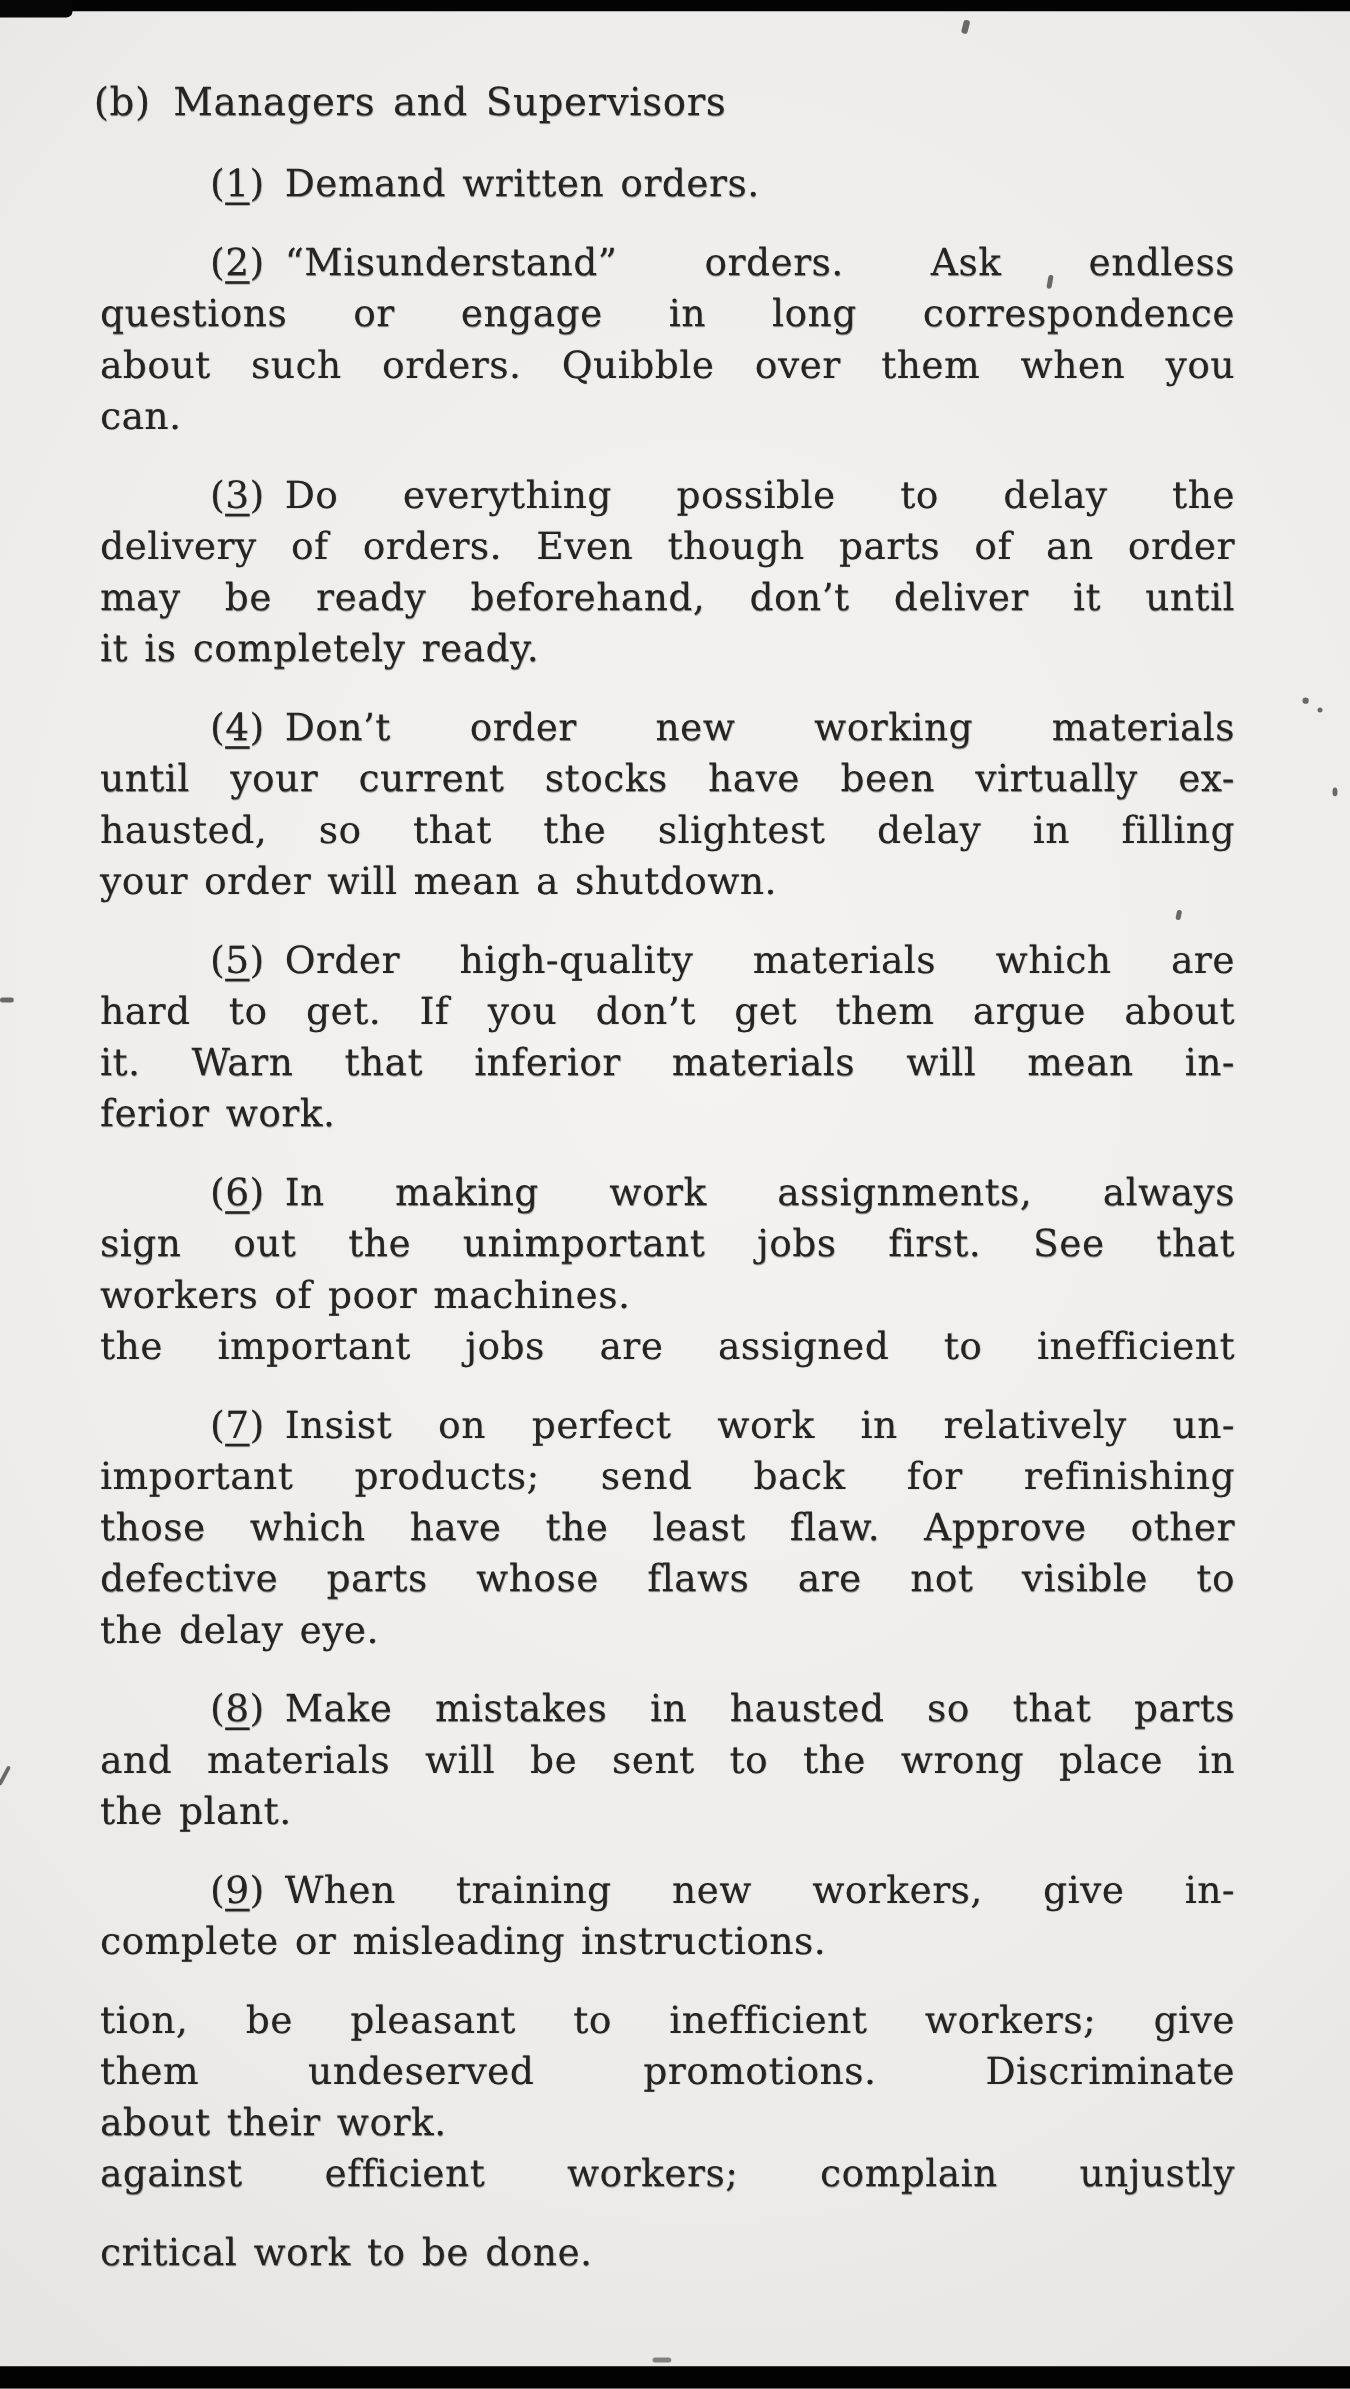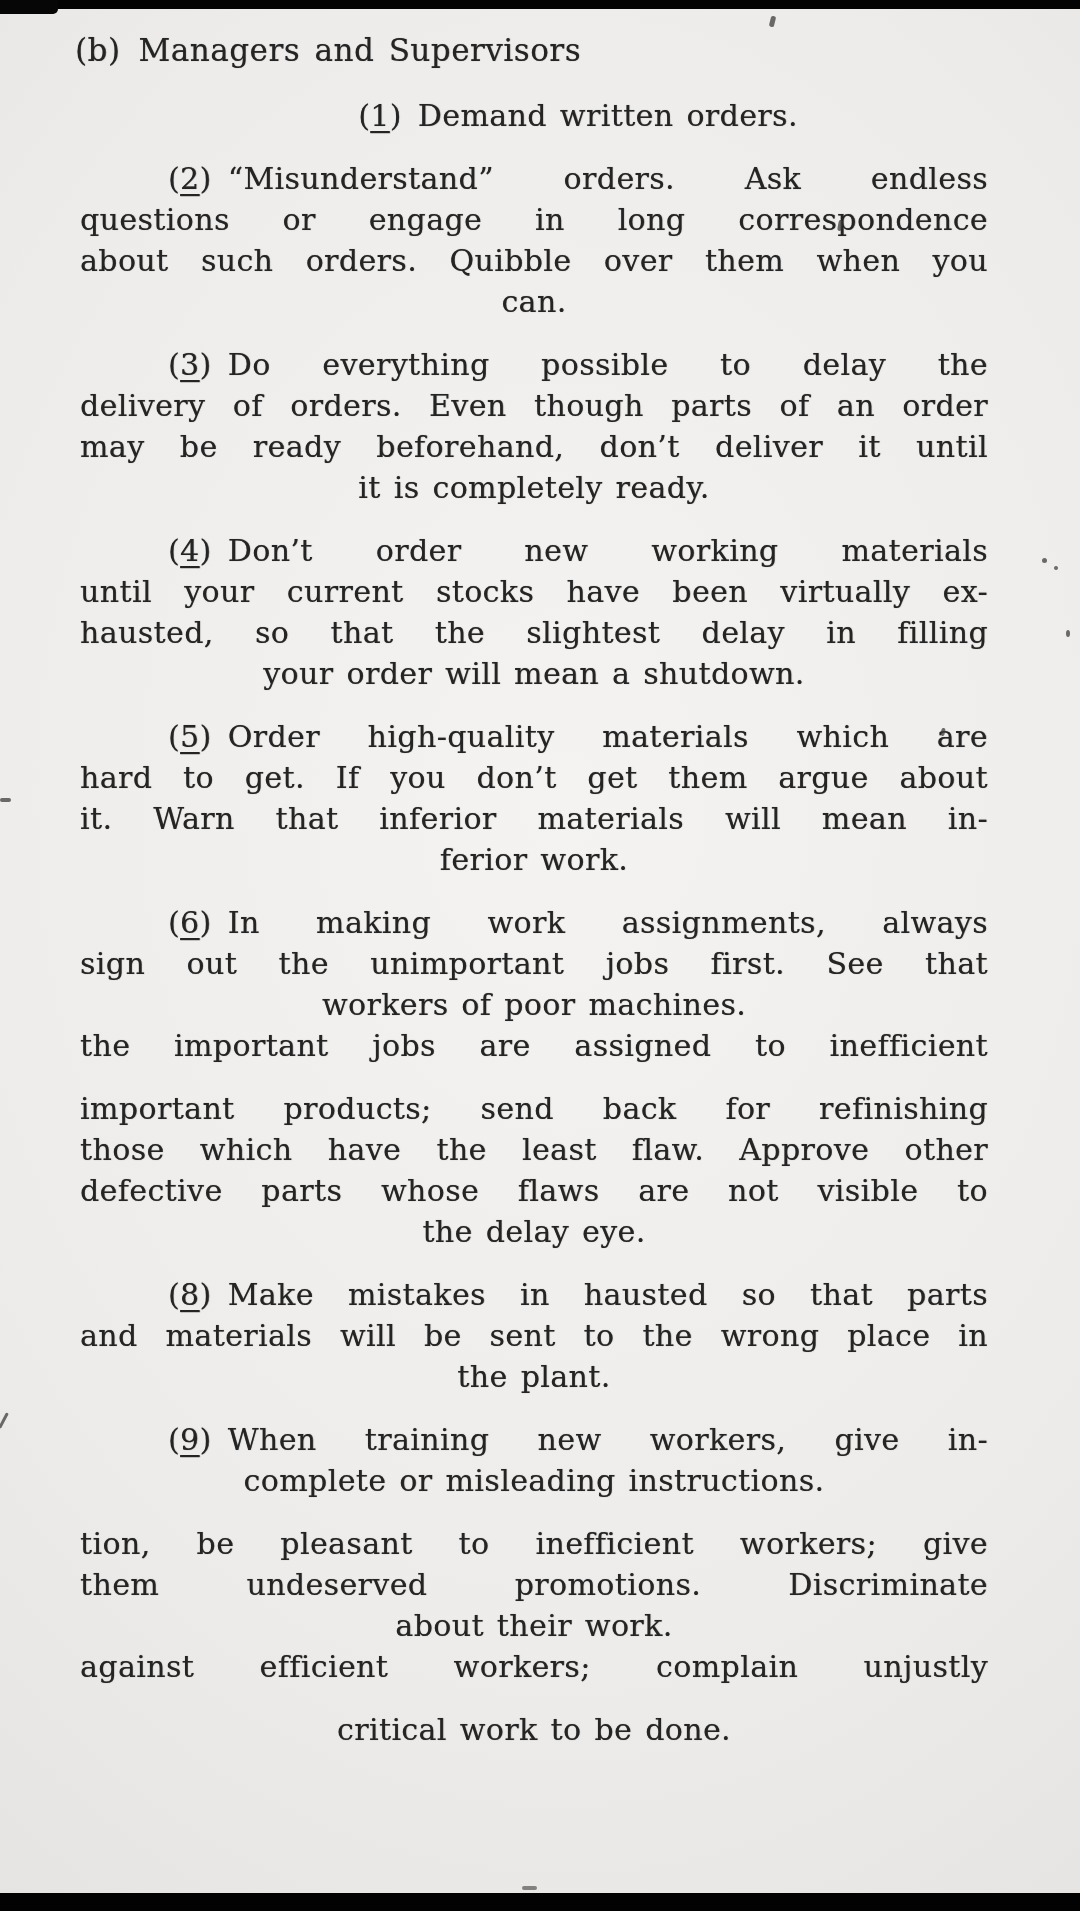--- a/index.html
+++ b/index.html
@@ -36,31 +36,31 @@
     text-shadow: 0.3px 0.4px 0.8px rgba(25,25,25,0.55);
   }
 
   .heading {
     font-size: 31px;
     line-height: 41px;
     letter-spacing: 0.5px;
     word-spacing: 4px;
     margin-bottom: 24px;
     white-space: nowrap;
+    margin-top: 32px;
   }
   .hlabel { margin-left: -5px; margin-right: 18px; }
 
   .para { margin-top: 22px; }
 
   .line {
     font-size: 30px;
     line-height: 41px;
     letter-spacing: 0.4px;
     word-spacing: 3px;
-    text-align: center;
   }
   .line.just {
     text-align: justify;
     text-align-last: justify;
   }
   .num { margin-right: 16px; }
   .line.first .num { margin-left: 88px; }
   .u {
     text-decoration: underline;
     text-decoration-thickness: 2px;
@@ -121,20 +121,21 @@
         <div class="line just">it. Warn that inferior materials will mean in-</div>
         <div class="line">ferior work.</div>
       </div>
       <div class="para">
         <div class="line just first"><span class="num">(<span class="u">6</span>)</span><span>In making work assignments, always</span></div>
         <div class="line just">sign out the unimportant jobs first. See that</div>
         <div class="line">workers of poor machines.</div>
         <div class="line just">the important jobs are assigned to inefficient</div>
       </div>
       <div class="para">
+        <div class="line just first"><span class="num">(<span class="u">7</span>)</span><span>Insist on perfect work in relatively un-</span></div>
         <div class="line just">important products; send back for refinishing</div>
         <div class="line just">those which have the least flaw. Approve other</div>
         <div class="line just">defective parts whose flaws are not visible to</div>
         <div class="line">the delay eye.</div>
       </div>
       <div class="para">
         <div class="line just first"><span class="num">(<span class="u">8</span>)</span><span>Make mistakes in hausted so that parts</span></div>
         <div class="line just">and materials will be sent to the wrong place in</div>
         <div class="line">the plant.</div>
       </div>

